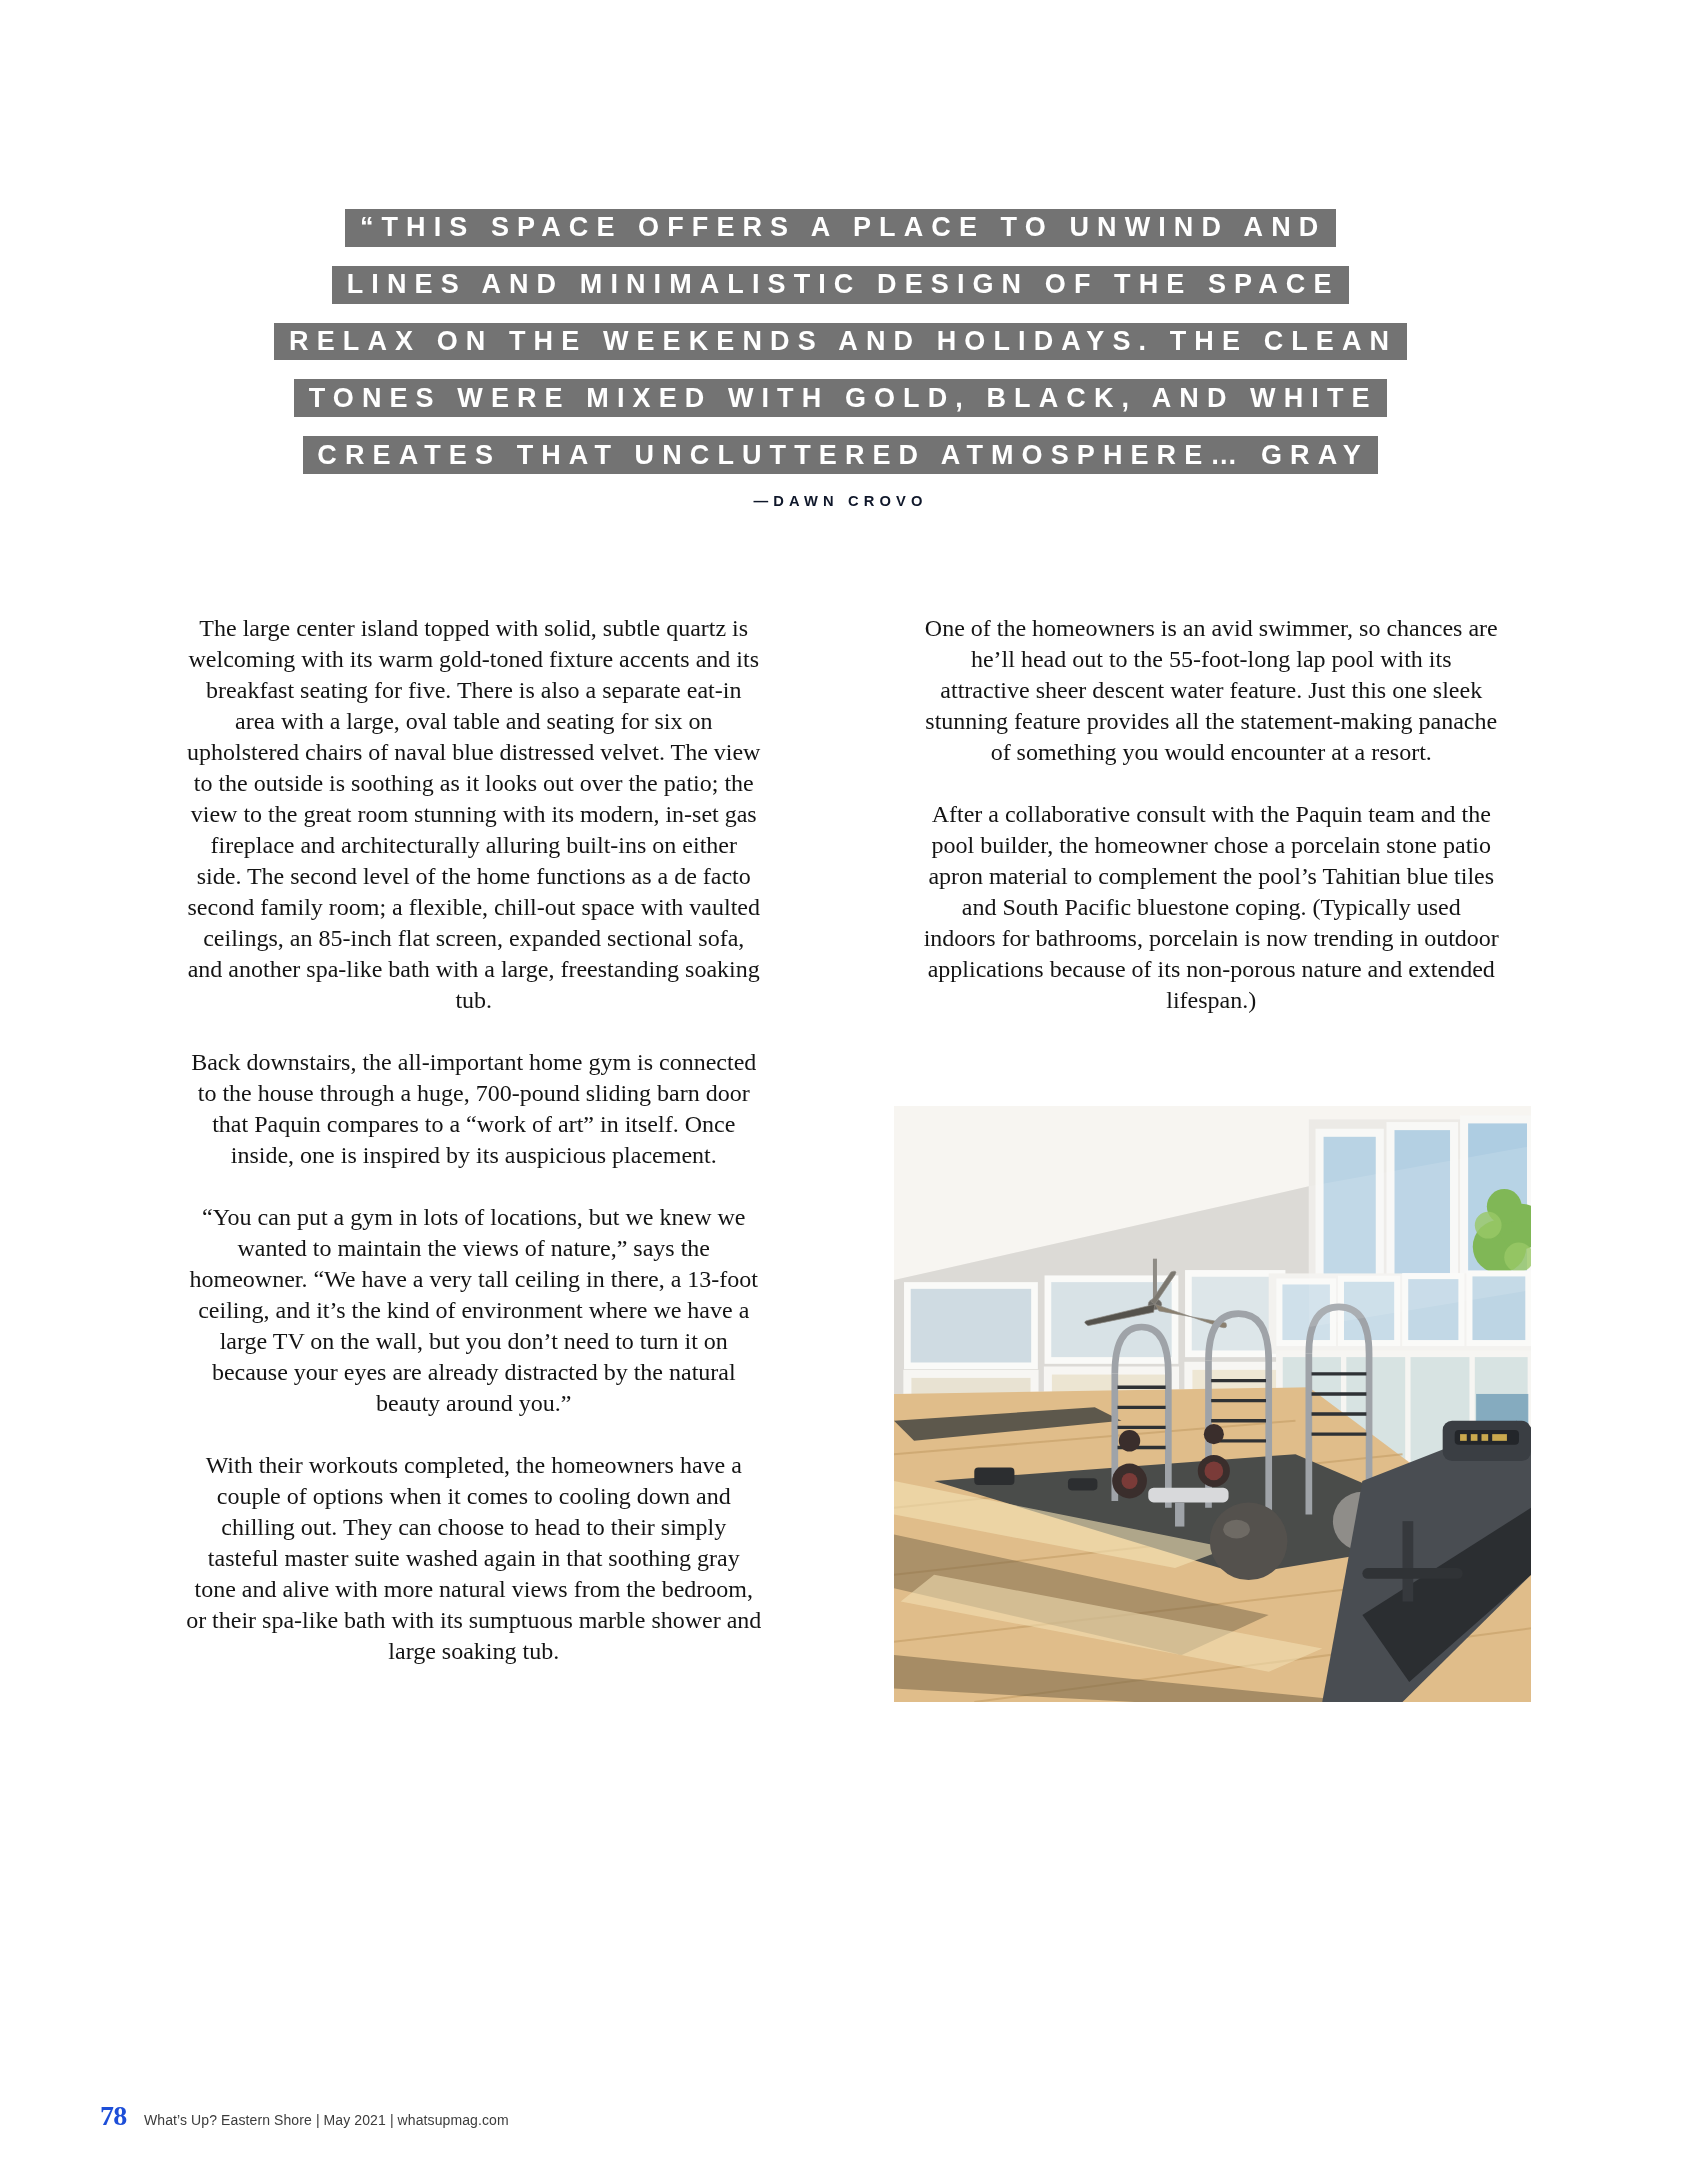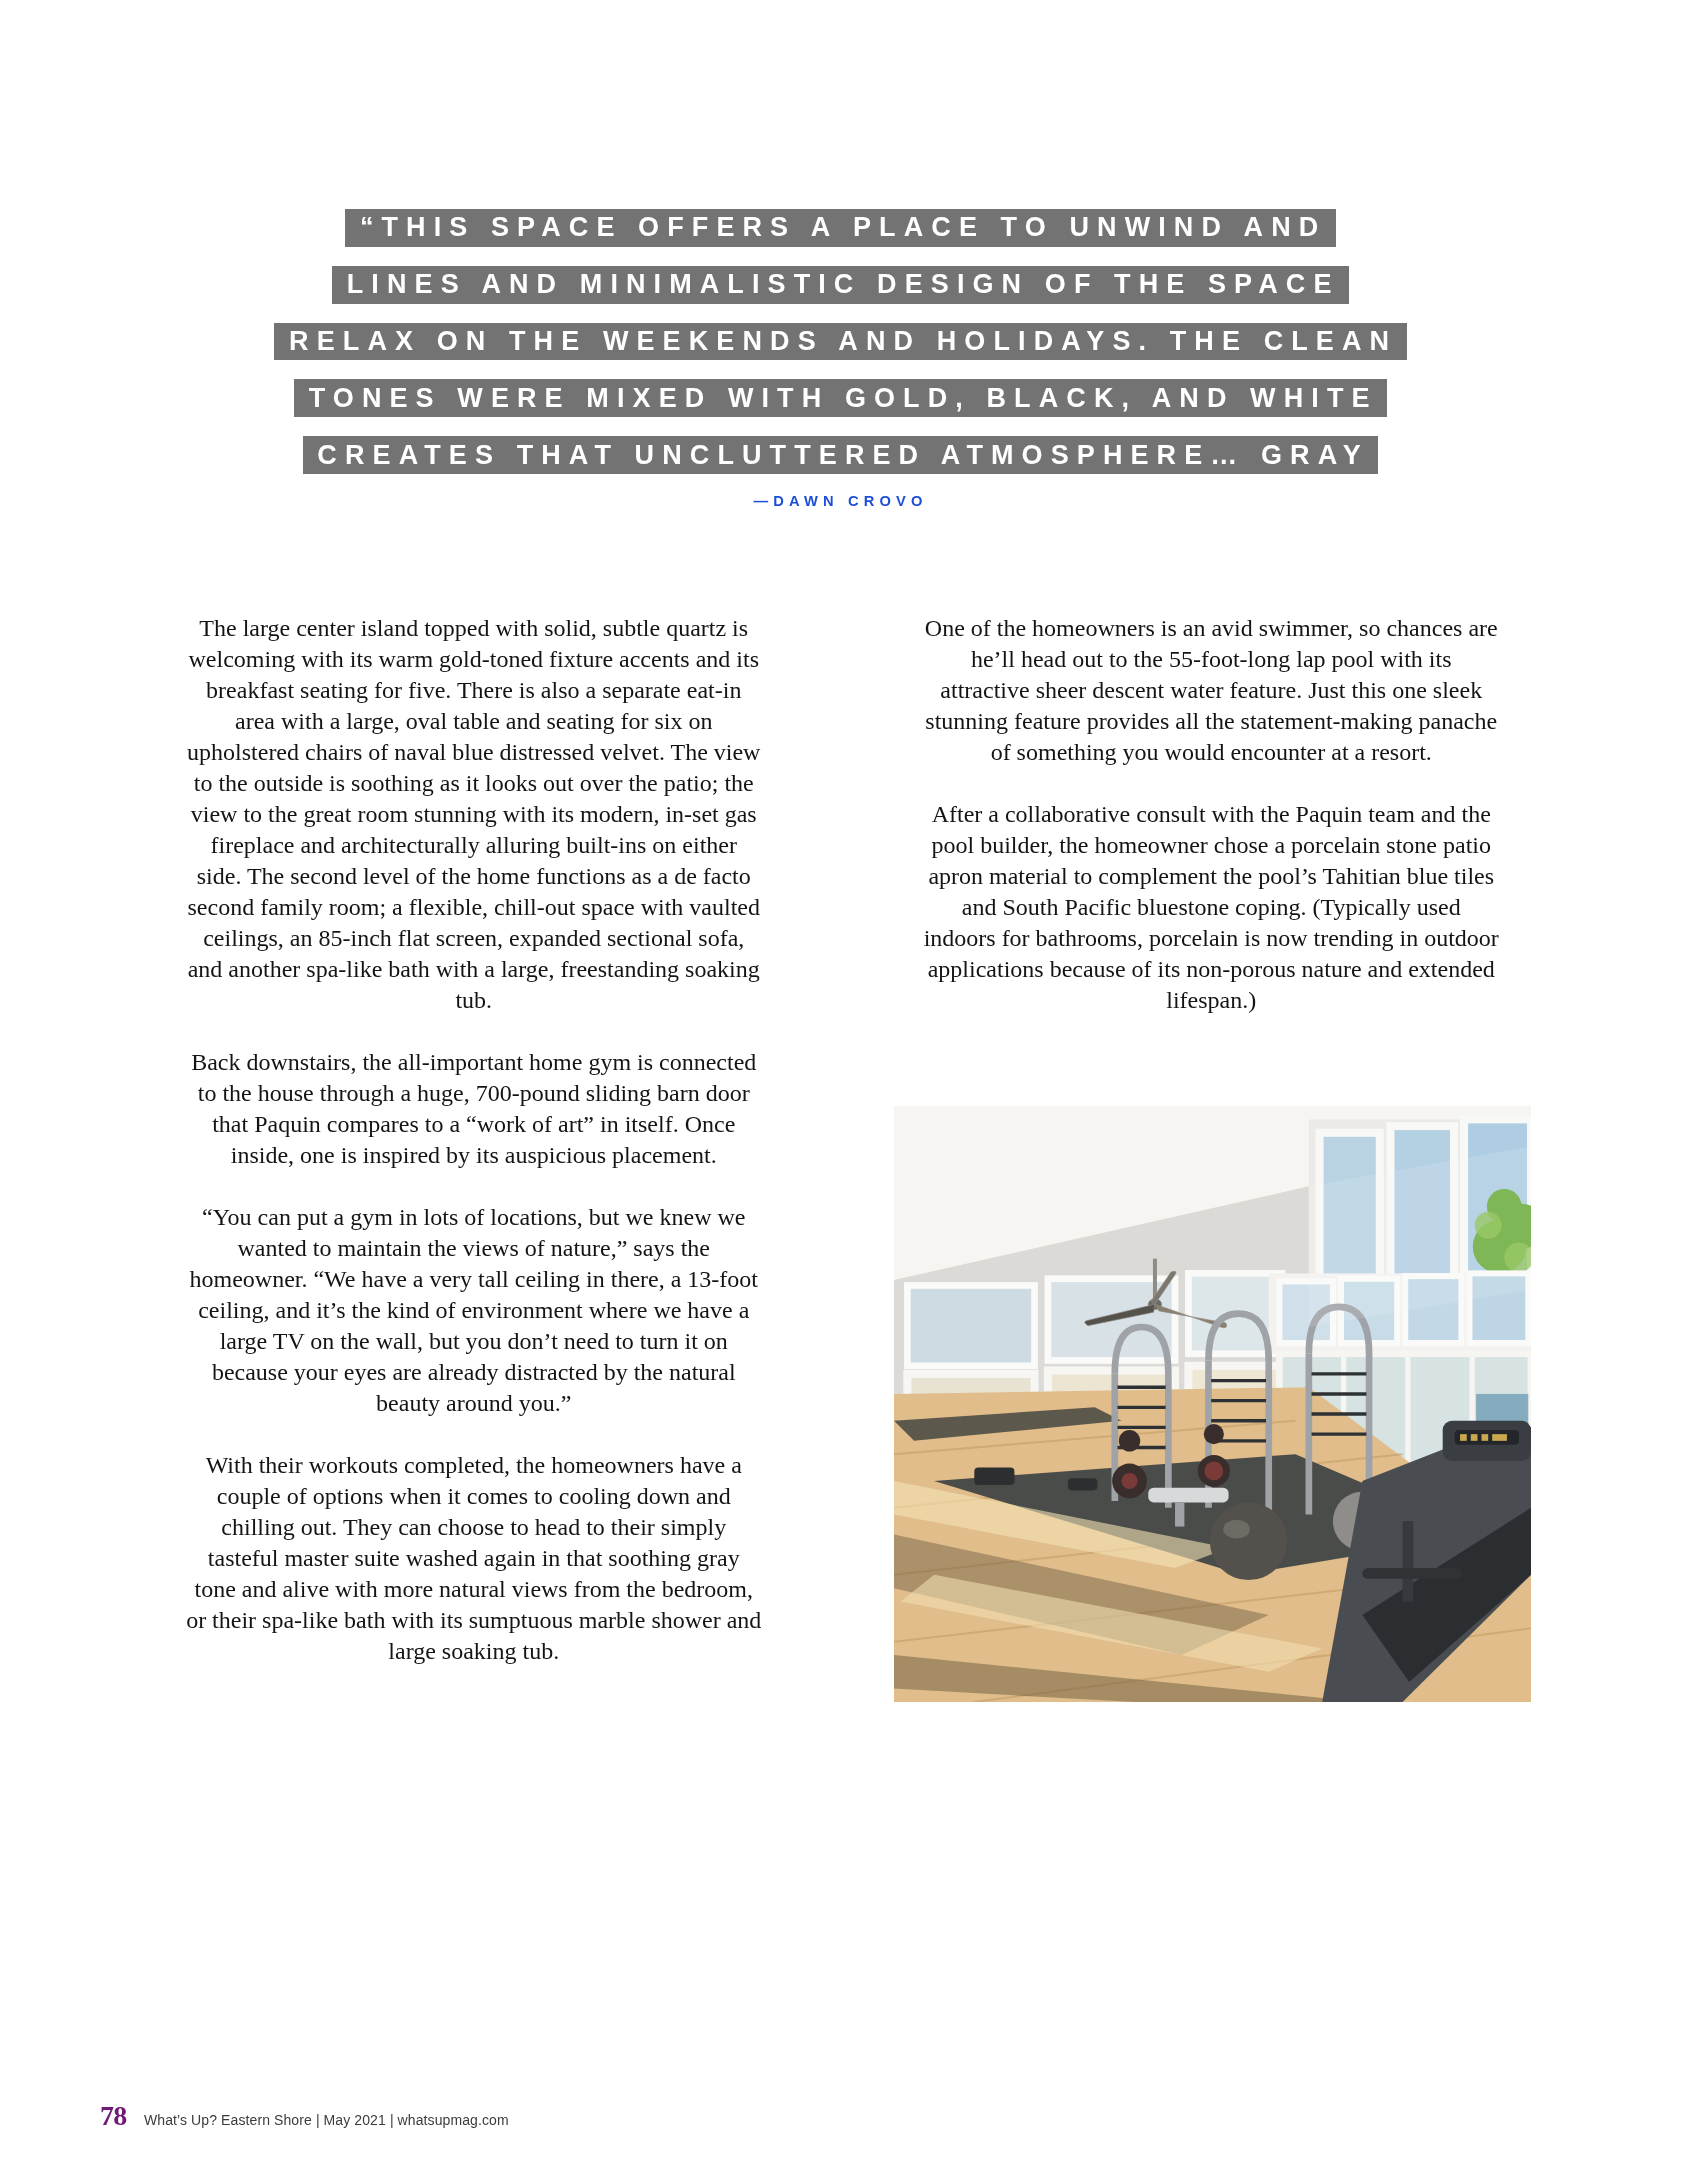--- a/index.html
+++ b/index.html
@@ -27,21 +27,21 @@
     font-weight:700;
     letter-spacing:0.30em;
     padding:5.4px 9.4px 5.4px 14.7px;
     white-space:nowrap;
   }
   .attribution{
     margin-top:16px;
     font-size:14.7px;
     font-weight:bold;
     letter-spacing:0.35em;
-    color:#1d4ed8;
+    color:#0f172a;
   }
 
   
   .columns{
     margin-top:104px;
     padding-left:186px;
     padding-right:182px;
     display:flex;
     gap:162px;
   }
@@ -71,21 +71,21 @@
     left:100px;
     top:2100px;
     display:flex;
     align-items:baseline;
     gap:17.4px;
   }
   .page-number{
     font-family:"Liberation Serif", serif;
     font-weight:bold;
     font-size:28px;
-    color:#701a75;
+    color:#1d4ed8;
     letter-spacing:-0.7px;
   }
   .footer-text{
     font-family:"Liberation Sans", sans-serif;
     font-size:14px;
     color:#3c3c3c;
     letter-spacing:0.1px;
   }
 </style>
 </head>

